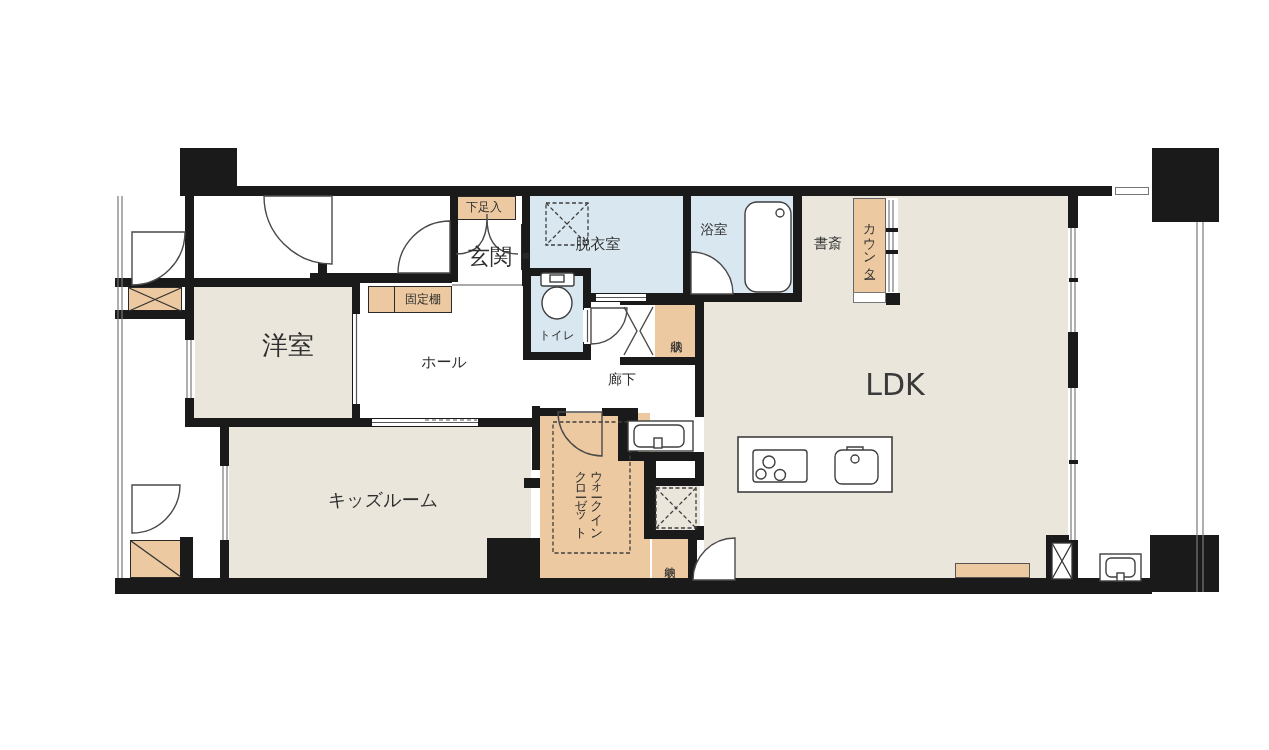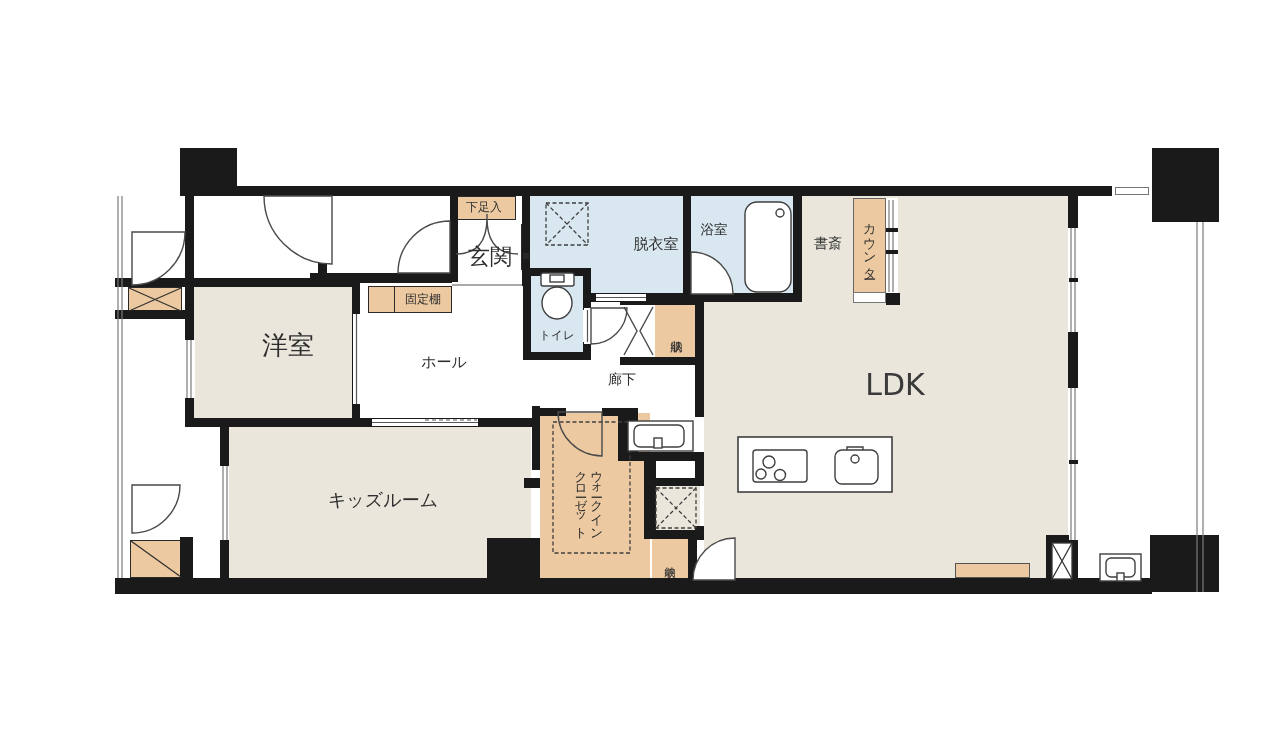--- a/index.html
+++ b/index.html
@@ -193,21 +193,21 @@
         <rect x="1100" y="554" width="41" height="27"></rect>
         <rect x="1106" y="558" width="29" height="19" rx="5"></rect>
         <rect x="1117" y="573" width="7" height="8"></rect>
       </g>
     </g>
   </svg>
 
   <div class="lbl" style="left:490px;top:257px;font-size:22px;">玄関</div>
   <div class="lbl" style="left:484px;top:208px;font-size:12px;">下足入</div>
   <div class="lbl v" style="left:526px;top:247px;font-size:6.5px;">固定棚</div>
-  <div class="lbl" style="left:656px;top:244px;font-size:15px;">脱衣室</div>
+  <div class="lbl" style="left:598px;top:244px;font-size:15px;">脱衣室</div>
   <div class="lbl" style="left:714px;top:229px;font-size:13.5px;">浴室</div>
   <div class="lbl" style="left:828px;top:244px;font-size:14px;">書斎</div>
   <div class="lbl v" style="left:869px;top:243px;font-size:13px;">カウンター</div>
   <div class="lbl" style="left:895px;top:384px;font-size:30px;color:#3a3a3a;">LDK</div>
   <div class="lbl" style="left:288px;top:345px;font-size:26px;">洋室</div>
   <div class="lbl" style="left:444px;top:362px;font-size:15px;">ホール</div>
   <div class="lbl" style="left:423px;top:300px;font-size:12px;">固定棚</div>
   <div class="lbl" style="left:557px;top:335px;font-size:11.5px;">トイレ</div>
   <div class="lbl" style="left:622px;top:380px;font-size:14px;">廊下</div>
   <div class="lbl v" style="left:676px;top:331px;font-size:12px;">収納</div>

